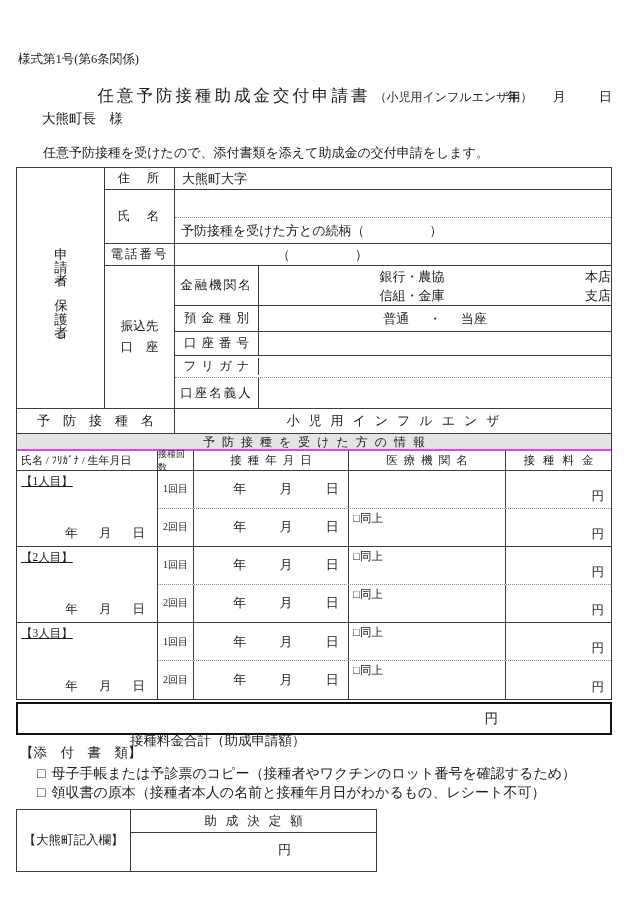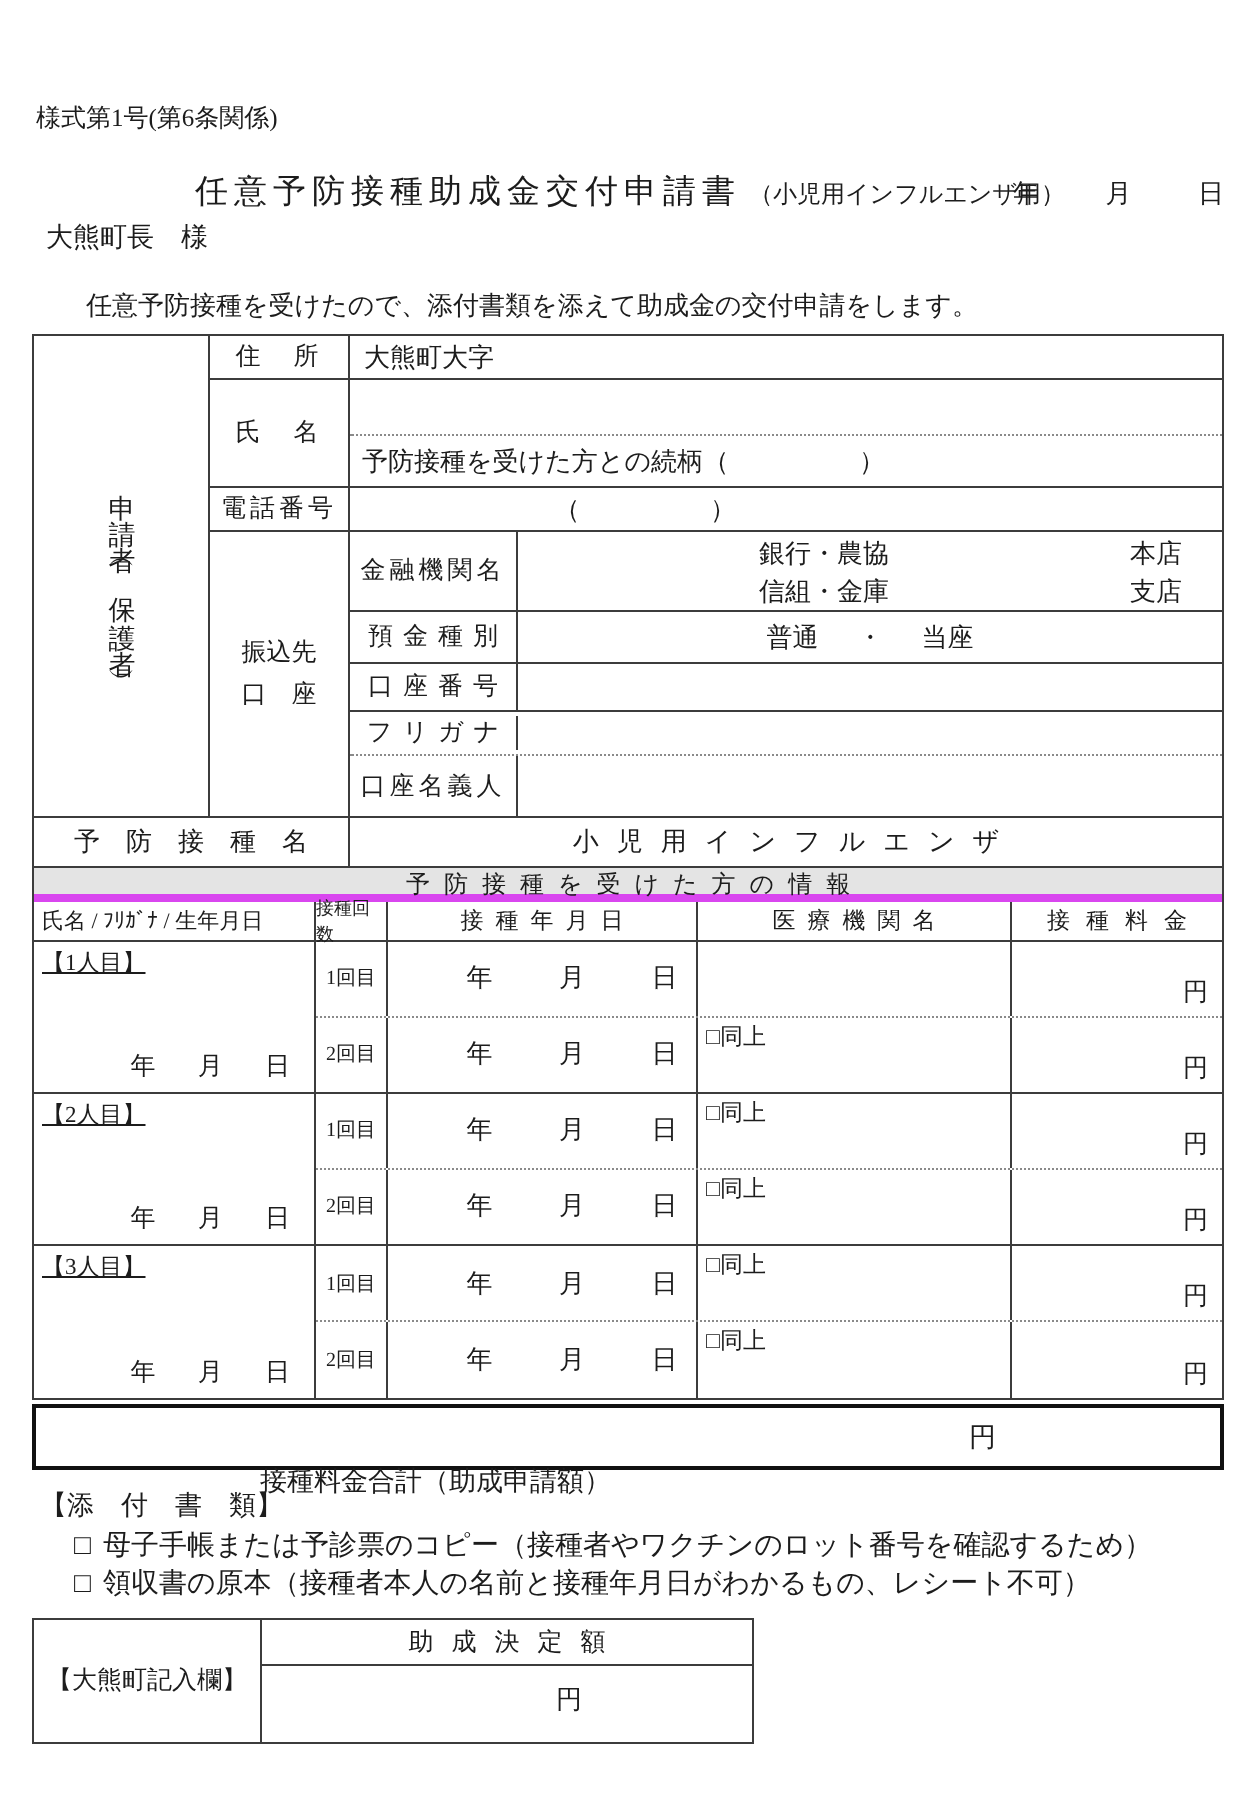--- a/index.html
+++ b/index.html
@@ -8,21 +8,21 @@
     position: relative; width: 630px; height: 903px; background:#fff;
     font-family: "Liberation Serif", "DejaVu Serif", serif;
     color:#1c1c1c; overflow:hidden;
   }
   
   #formno   { position:absolute; left:18px;  top:27px;  font-size:12.5px;margin-top:24px; }
   #titleline{ position:absolute; left:0;     top:53px;  width:100%; text-align:center;margin-top:32px; }
   .title-main { font-size:16.5px; letter-spacing:3px; }
   .title-note { font-size:12px; }
   #dateline { position:absolute; right:18px; top:88px;  font-size:13px; word-spacing:30px; }
-  #addressee{ position:absolute; left:23px;  top:110px; font-size:13.5px; }
+  #addressee{ position:absolute; left:42px;  top:110px; font-size:13.5px; }
   #intro    { position:absolute; left:43px;  top:144px; font-size:13px; }
 
   
   #t1 { position:absolute; left:16px; top:167px; width:596px; border:1px solid #3c3c3c; background:#fff; }
   .t1-top { display:flex; height:240px; }
   .colA { width:88px; border-right:1px solid #3c3c3c; display:flex; align-items:center; justify-content:center; }
   .v-label { writing-mode:vertical-rl; text-orientation:mixed; font-size:13.5px; letter-spacing:13px; }
   .t1-rows { flex:1; display:flex; flex-direction:column; }
   .r { display:flex; }
   .lblB { width:70px; border-right:1px solid #3c3c3c; display:flex; align-items:center; justify-content:center;
@@ -40,31 +40,31 @@
   .bank-lbl { line-height:1.7; }
   .bankrows { flex:1; display:flex; flex-direction:column; }
   .lblC { width:84px; border-right:1px solid #3c3c3c; display:flex; align-items:center; justify-content:center;
           font-size:12.5px; letter-spacing:2px; }
   .br-inst { height:40px; border-bottom:1px solid #3c3c3c; display:flex; }
   .br-type { height:26px; border-bottom:1px solid #3c3c3c; display:flex; }
   .br-no   { height:24px; border-bottom:1px solid #3c3c3c; display:flex; }
   .br-furi { height:22px; border-bottom:1px dotted #8a8a8a; display:flex;align-items:center; }
   .br-hold { height:30px; display:flex;gap:12px; }
   .inst-c { flex:1; text-align:center; font-size:13px; line-height:19px; padding-top:1px; }
-  .inst-r { width:46px; font-size:13px; line-height:19px; padding-top:1px; }
+  .inst-r { width:46px; font-size:13px; line-height:19px; padding-top:1px;text-align:right; }
   .type-val { flex:1; text-align:center; font-size:13px; line-height:25px; word-spacing:16px; }
   .blank-val { flex:1; }
   .r-vac { height:36px; border-top:1px solid #3c3c3c; display:flex; }
   .vac-lbl { width:158px; border-right:1px solid #3c3c3c; text-align:center; font-size:13px;
              letter-spacing:13px; padding-left:13px; line-height:23px; }
   .vac-val { flex:1; text-align:center; font-size:13px; letter-spacing:9px; padding-left:9px; line-height:23px; }
 
   
   #t2 { position:absolute; left:16px; top:433px; width:596px; border:1px solid #3c3c3c; background:#fff; }
-  .band { height:17px; background:#e4e4e4; border-bottom:4px solid #d946ef; text-align:center;
+  .band { height:17px; background:#e4e4e4; border-bottom:2px solid #d946ef; text-align:center;
           font-size:12px; letter-spacing:7px; padding-left:7px; line-height:16px; }
   .hdr { display:flex; height:20px; border-bottom:1px solid #3c3c3c; }
   .hc { border-right:1px solid #3c3c3c; display:flex; align-items:center; justify-content:center; }
   .w-name { width:141px; } .w-cnt { width:36px; } .w-date { width:155px; } .w-clinic { width:157px; }
   .w-fee { flex:1; border-right:none; }
   .hc-name { font-size:11px; justify-content:flex-start; padding-left:4px; }
   .hc-cnt  { font-size:9px; }
   .hc-date { font-size:11.5px; letter-spacing:6px; padding-left:6px; }
   .hc-clinic { font-size:11.5px; letter-spacing:6px; padding-left:6px; }
   .hc-fee { font-size:11.5px; letter-spacing:8px; padding-left:8px; }

